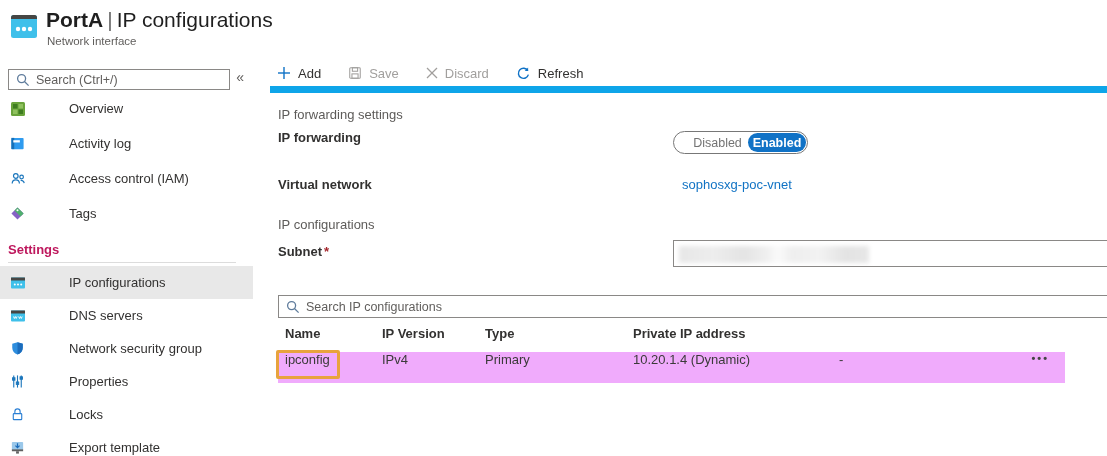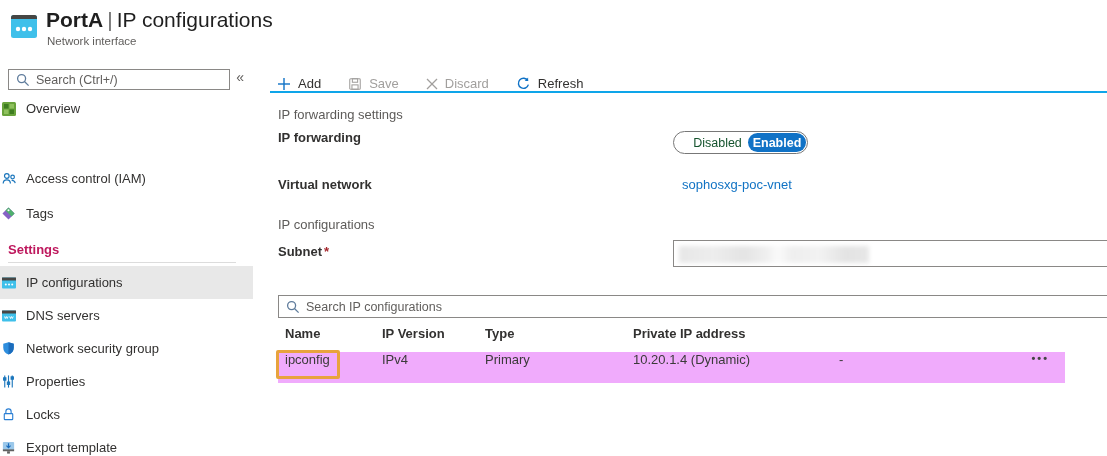--- a/index.html
+++ b/index.html
@@ -18,44 +18,44 @@
   .sidebar { position:absolute; left:0; top:60px; width:256px; height:396px; }
   .side-search { position:absolute; left:8px; top:9px; width:222px; height:21px;
                  border:1px solid #8a8886; background:#fff; display:flex; align-items:center; }
   .side-search input { border:none; outline:none; width:180px; font-size:12.5px;
                  font-family:"Liberation Sans", sans-serif; color:#000000; background:transparent; }
   .side-search input::placeholder, .grid-search input::placeholder { color:#605e5c; opacity:1; }
   .search-glyph { width:14px; height:14px; margin:0 6px 0 7px; flex:none; }
   .collapse-btn { position:absolute; right:12px; top:9px; font-size:14px; color:#605e5c; cursor:pointer; }
 
   .nav-item { position:absolute; left:0; width:253px; height:33px; display:flex; align-items:center;
-              cursor:pointer; }
+              padding-left:9px; cursor:pointer;gap:34px; }
   .nav-item.selected { background:#e8e8e8; }
   .nav-item .ico { width:17px; height:17px; flex:none; margin-right:9px; display:flex; align-items:center; justify-content:center; }
   .nav-item .lbl { color:#323130; }
   .settings-hd { position:absolute; left:8px; top:182px; font-weight:700; color:#be185d; }
   .settings-div { position:absolute; left:8px; top:202px; width:228px; height:1px; background:#dcdcdc; }
 
   
   .main { position:absolute; left:270px; top:60px; width:837px; height:396px; }
 
-  .toolbar { position:absolute; left:0; top:0; width:100%; height:33px; border-bottom:2px solid #0ea5e9;
-             display:flex; align-items:flex-end; padding-left:7px; gap:27px; }
+  .toolbar { position:absolute; left:0; top:0; width:100%; height:33px; border-bottom:7px solid #0ea5e9;
+             display:flex; align-items:center; padding-left:7px; gap:27px; }
   .tb-btn { display:flex; align-items:center; gap:7px; cursor:pointer; color:#323130; }
   .tb-btn.disabled { color:#a19f9d; cursor:default; }
   .tb-btn svg { display:block; }
 
   .section-title { position:absolute; left:8px; color:#5d5b59; }
   .field-label { position:absolute; left:8px; font-weight:700; color:#323130; }
   .req { color:#a4262c; padding-left:2px; }
 
   
   .toggle { position:absolute; left:403px; top:71px; width:135px; height:23px; border:1px solid #777;
             border-radius:12px; background:#fff; display:flex; align-items:center; cursor:pointer; }
-  .toggle .off { flex:1; text-align:center; color:#14532d; font-size:12.5px; padding-left:13px; }
+  .toggle .off { flex:1; text-align:center; color:#737373; font-size:12.5px; padding-left:13px; }
   .toggle .on  { width:58px; height:19px; margin-right:1px; border-radius:10px; background:#1072c6;
                  color:#fff; font-size:12.5px; font-weight:700; display:flex; align-items:center; justify-content:center; }
 
   .vnet-link { position:absolute; left:412px; top:117px; color:#1173c4; cursor:pointer; }
 
   
   .subnet-box { position:absolute; left:403px; top:180px; right:-2px; height:27px;
                 border:1px solid #8a8886; background:#fff; overflow:hidden; }
   .redact { position:absolute; top:5px; left:5px; width:190px; height:17px; filter:blur(2px);
             background:linear-gradient(90deg,#e7e7e7 0%,#ededed 18%,#e4e4e4 34%,#efefef 46%,
@@ -109,20 +109,30 @@
       <svg viewBox="0 0 16 16" width="16" height="16">
           <rect x="1" y="1" width="14" height="14" rx="1.5" fill="#69a33b"></rect>
       <rect x="3" y="3" width="4.5" height="4.5" fill="#3e7d20"></rect>
           <rect x="8.5" y="3" width="4.5" height="4.5" fill="#8fc15e"></rect>
       <rect x="3" y="8.5" width="4.5" height="4.5" fill="#8fc15e"></rect>
           <rect x="8.5" y="8.5" width="4.5" height="4.5" fill="#3e7d20"></rect>
         </svg>
     </span>
     <span class="lbl">Overview</span>
   </div>
+  <div class="nav-item" style="top:67px">
+    <span class="ico">
+      <svg viewBox="0 0 16 16" width="15" height="15">
+          <rect x="1.5" y="2" width="13" height="12" rx="1" fill="#2f9bef"></rect>
+      <rect x="1.5" y="2" width="3" height="12" fill="#1670b8"></rect>
+          <rect x="3.5" y="4.5" width="7" height="2.4" fill="#fff"></rect>
+        </svg>
+    </span>
+    <span class="lbl">Activity log</span>
+  </div>
   <div class="nav-item" style="top:102px">
     <span class="ico">
       <svg viewBox="0 0 16 16" width="16" height="16" fill="none" stroke="#1b76bc" stroke-width="1.2">
       <circle cx="5.8" cy="5" r="2.3"></circle>
           <path d="M2.2 12.6c0-2.2 1.6-3.8 3.6-3.8s3.6 1.6 3.6 3.8"></path>
       <circle cx="11.6" cy="6" r="1.8"></circle>
           <path d="M10.6 9.4c1.7-.3 3.3.9 3.6 2.7"></path>
         </svg>
     </span>
     <span class="lbl">Access control (IAM)</span>

